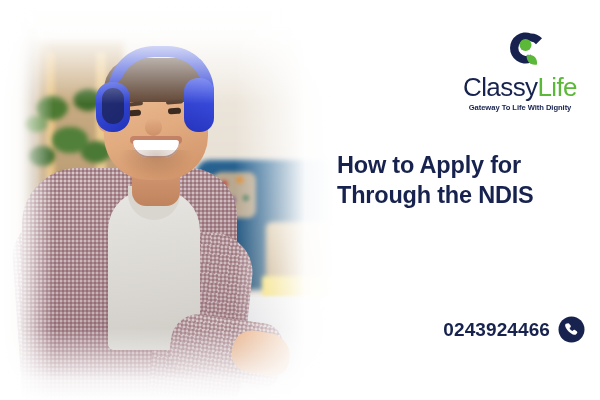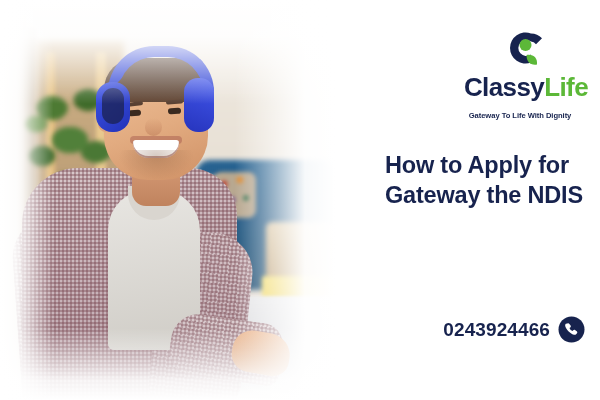--- a/index.html
+++ b/index.html
@@ -276,21 +276,21 @@
     position:relative;width:56px;height:48px;margin:0 auto 2px auto;
   }
   .headline{
     position:absolute;left:337px;top:150px;width:240px;
     color:#17234e;
     font-size:23.5px;
     font-weight:bold;
     line-height:30px;
     letter-spacing:-.2px;
   }
-  .headline div{white-space:nowrap;margin-left:48px;}
+  .headline div{white-space:nowrap;}
   .contact{
     position:absolute;left:330px;top:316px;width:255px;
   }
   .contact-row{
     display:flex;align-items:center;justify-content:flex-end;
     gap:8px;margin-bottom:9px;
   }
   .contact-text{
     color:#17234e;font-size:19px;font-weight:bold;letter-spacing:.1px;
   }
@@ -353,29 +353,29 @@
 
   <div class="logo">
     <div class="logo-mark">
       <svg width="56" height="48" viewBox="0 0 56 48" aria-hidden="true">
         <path d="M39 9.5 A15.5 15.5 0 1 0 39 38.5 L39 30.5 A8 8 0 1 1 39 17.5 Z" fill="#17234e"></path>
         <path d="M39 9.5 A15.5 15.5 0 0 1 50 14.2 L44 20.2 A8 8 0 0 0 39 17.5 Z" fill="#17234e"></path>
         <circle cx="33.5" cy="21" r="6" fill="#5cb838"></circle>
         <path d="M34.5 31 C41.5 30 45.5 33.5 45 40.5 C38.5 41.5 34.5 38 34.5 31 Z" fill="#5cb838"></path>
       </svg>
     </div>
-    <div style="font-size:26px;font-weight:bold;letter-spacing:-.6px;line-height:26px;text-align:right;">
+    <div style="font-size:26px;font-weight:normal;letter-spacing:-.6px;line-height:26px;">
       <span style="color:#17234e;">Classy</span><span style="color:#5cb838;">Life</span>
     </div>
-    <div style="color:#17234e;font-size:7.6px;font-weight:bold;letter-spacing:-.05px;margin-top:11px;">Gateway To Life With Dignity</div>
+    <div style="color:#17234e;font-size:7.6px;font-weight:bold;letter-spacing:-.05px;margin-top:3px;">Gateway To Life With Dignity</div>
   </div>
 
   <div class="headline">
     <div>How to Apply for</div>
-    <div>Gateway the NDIS</div>
+    <div>Through the NDIS</div>
   </div>
 
   <div class="contact">
     <div class="contact-row">
       <span class="contact-text">0243924466</span>
       <span class="cicon">
         <svg width="27" height="27" viewBox="0 0 27 27" aria-hidden="true">
           <circle cx="13.5" cy="13.5" r="13" fill="#17234e"></circle>
           <path d="M9.4 7.6c.6-.5 1.5-.4 2 .3l1.2 1.7c.4.6.3 1.4-.3 1.8l-.8.6c.5 1.4 1.7 2.6 3.1 3.1l.6-.8c.4-.6 1.2-.7 1.8-.3l1.7 1.2c.7.5.8 1.4.3 2l-.9 1c-.5.6-1.4.8-2.2.5-2.1-.7-4-1.9-5.5-3.5-1.5-1.5-2.6-3.3-3.2-5.3-.2-.8 0-1.6.6-2.1z" fill="#ffffff"></path>
         </svg>

